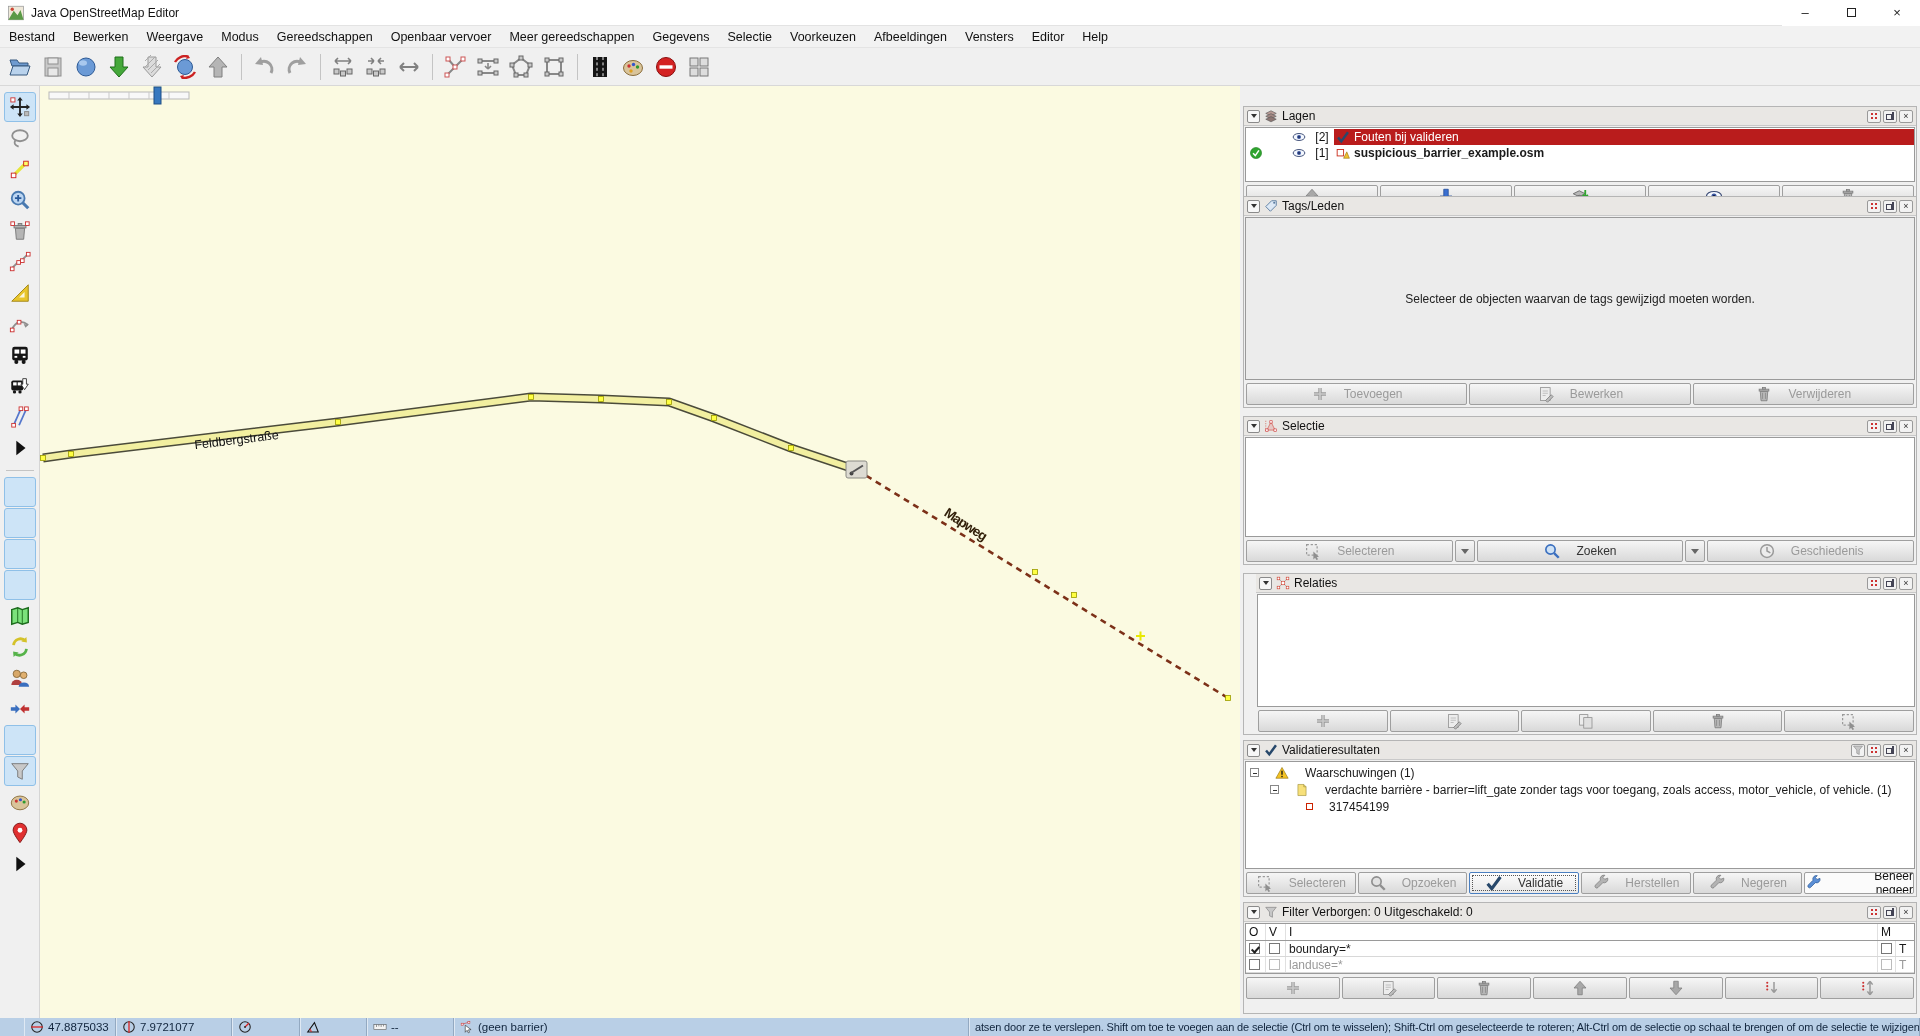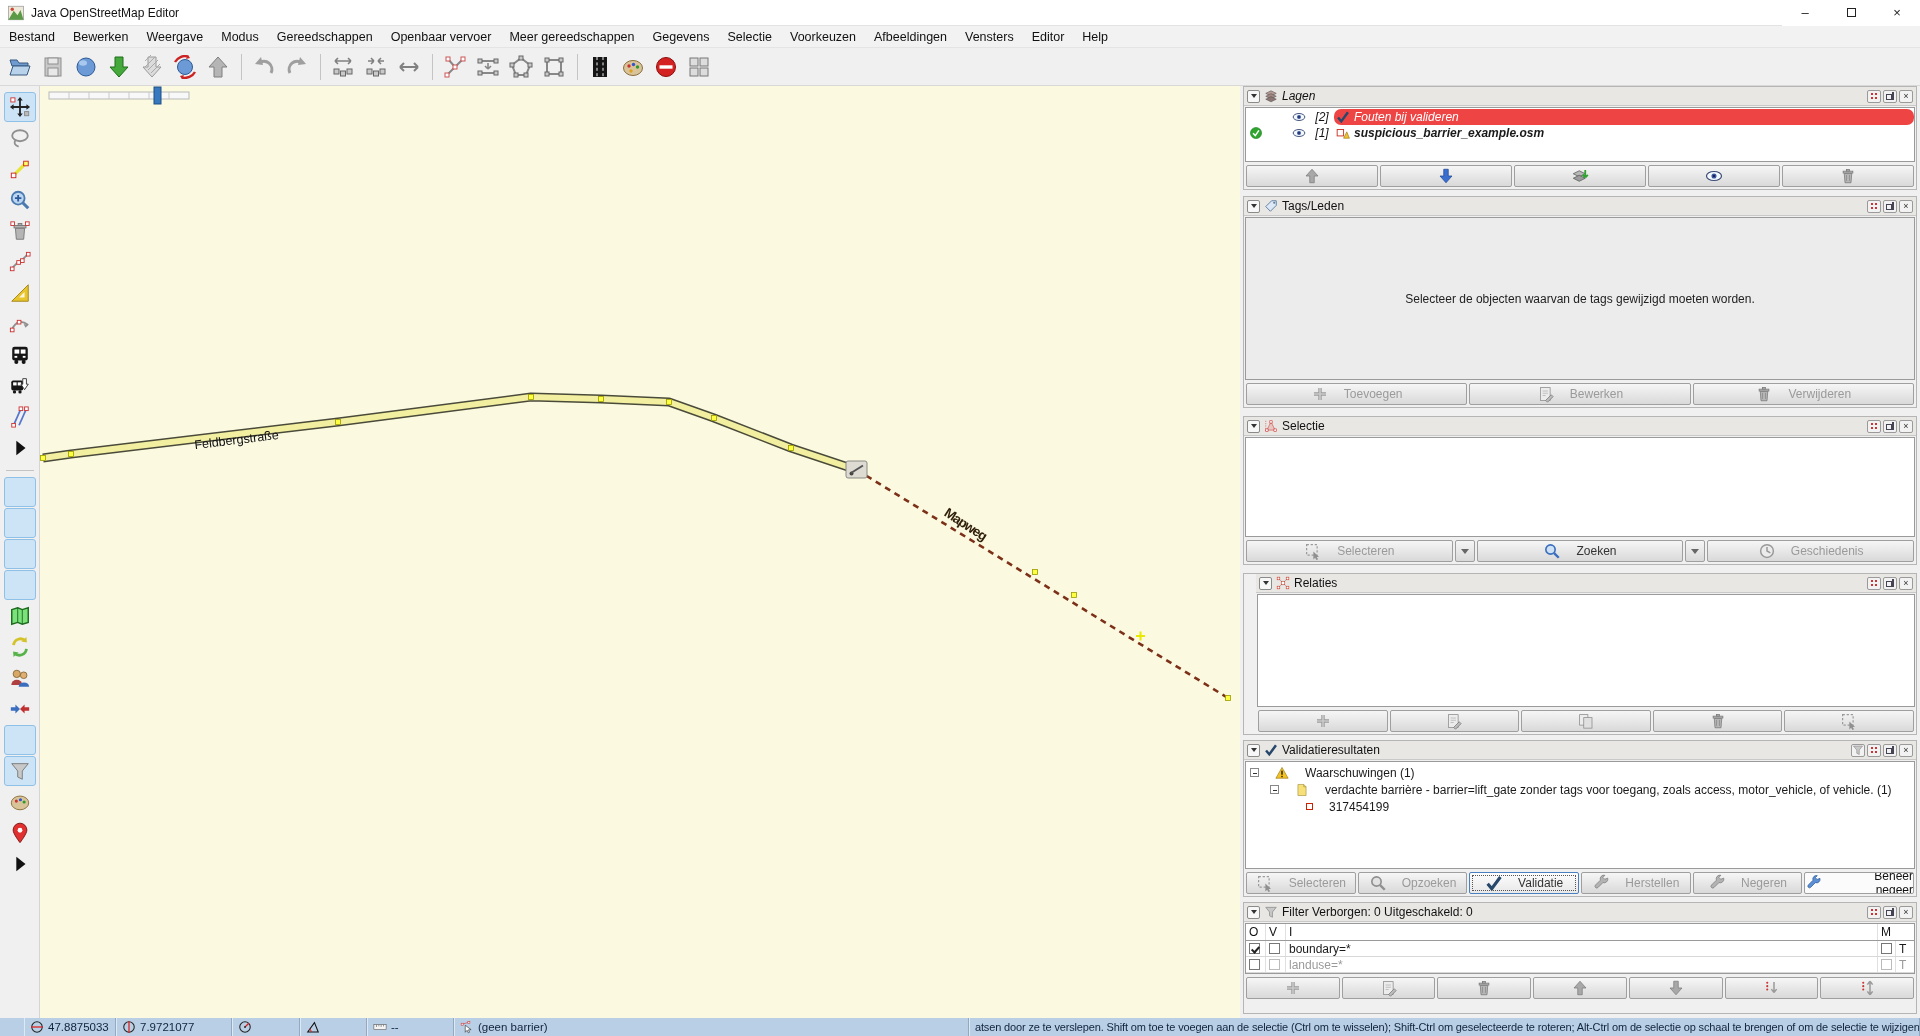--- a/index.html
+++ b/index.html
@@ -80,21 +80,21 @@
     background:linear-gradient(#f6f6f6,#d9d9d9);display:flex;align-items:center;justify-content:center;}
   .splitarrow::after{content:"";border-left:4px solid transparent;border-right:4px solid transparent;
     border-top:5px solid #666;}
 
   
   .lrow{height:16px;display:flex;align-items:center;font-size:12px;background:#fff;}
   .lrow .col-active{width:20px;display:flex;justify-content:center;}
   .lrow .col-eye{width:22px;margin-left:22px;display:flex;justify-content:center;}
   .lrow .col-idx{width:24px;text-align:center;color:#111;}
   .lsel{display:flex;align-items:center;height:16px;flex:1;gap:4px;padding-left:2px;}
-  .lsel.selected{background:#ef4444;color:#fff;border-radius:7px;}
+  .lsel.selected{background:#b91c1c;color:#fff;}
   .lname.bold{font-weight:bold;}
 
   
   .vtree{font-size:12px;padding:2px 0 0 4px;background:#fff;}
   .vrow{display:flex;align-items:center;height:17px;gap:16px;}
   .expander{width:9px;height:9px;border:1px solid #888;background:#fff;position:relative;flex:0 0 auto;}
   .expander::after{content:"";position:absolute;left:1.5px;top:3.5px;width:4px;height:1px;background:#333;}
   .redsq{width:7px;height:7px;border:1.5px solid #cc2200;background:#fff;flex:0 0 auto;}
 
   
@@ -626,21 +626,21 @@
           <path d="M811 387 L823 379.5" stroke="#555" stroke-width="2"></path>
         </g>
 
         <text x="197" y="358" transform="rotate(-7 197 358)" font-size="12.5" fill="#111" text-anchor="middle" font-family="Liberation Sans, sans-serif">Feldbergstraße</text>
         <text x="923" y="442" transform="rotate(33 923 442)" font-size="13.5" fill="#32200a" font-weight="bold" letter-spacing="-1" text-anchor="middle" font-family="Liberation Sans, sans-serif">Mapweg</text>
       </svg>
     </div>
 
     <div class="panels">
 
-      <div class="panel" style="top:0;height:104px;font-style:italic;">
+      <div class="panel" style="top:20px;height:104px;">
         <div class="phead">
           <span class="collapsebtn"></span>
           <span class="icon i14">
               <svg viewBox="0 0 24 24" xmlns="http://www.w3.org/2000/svg">
                 <g stroke="#555">
                   <path d="M3 7.5 L12 3 L21 7.5 L12 12 Z" fill="#b89a94"></path>
                   <path d="M3 12.5 L12 8 L21 12.5 L12 17 Z" fill="#a38883"></path>
                   <path d="M3 17.5 L12 13 L21 17.5 L12 22 Z" fill="#8d7672"></path>
                 </g>
               </svg>

